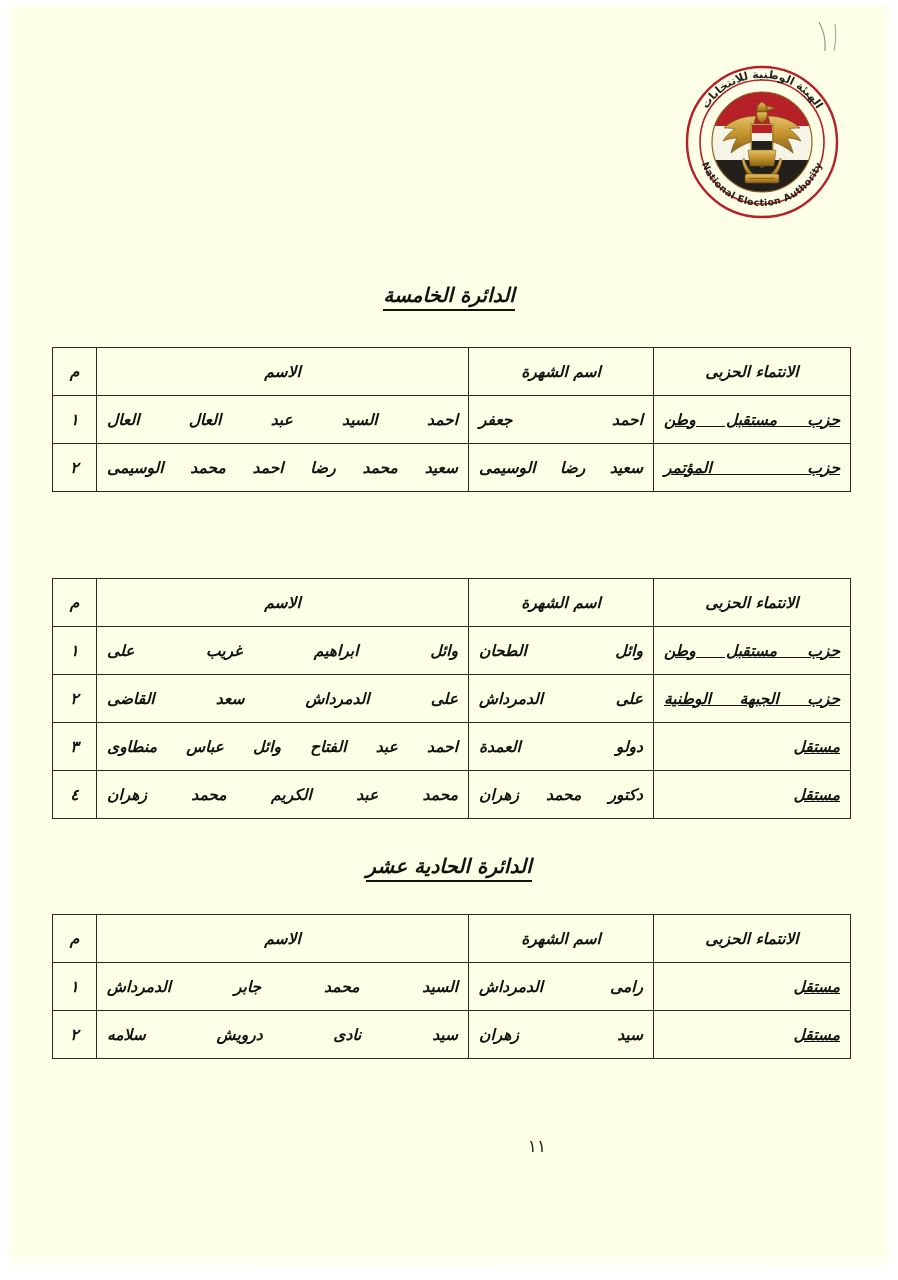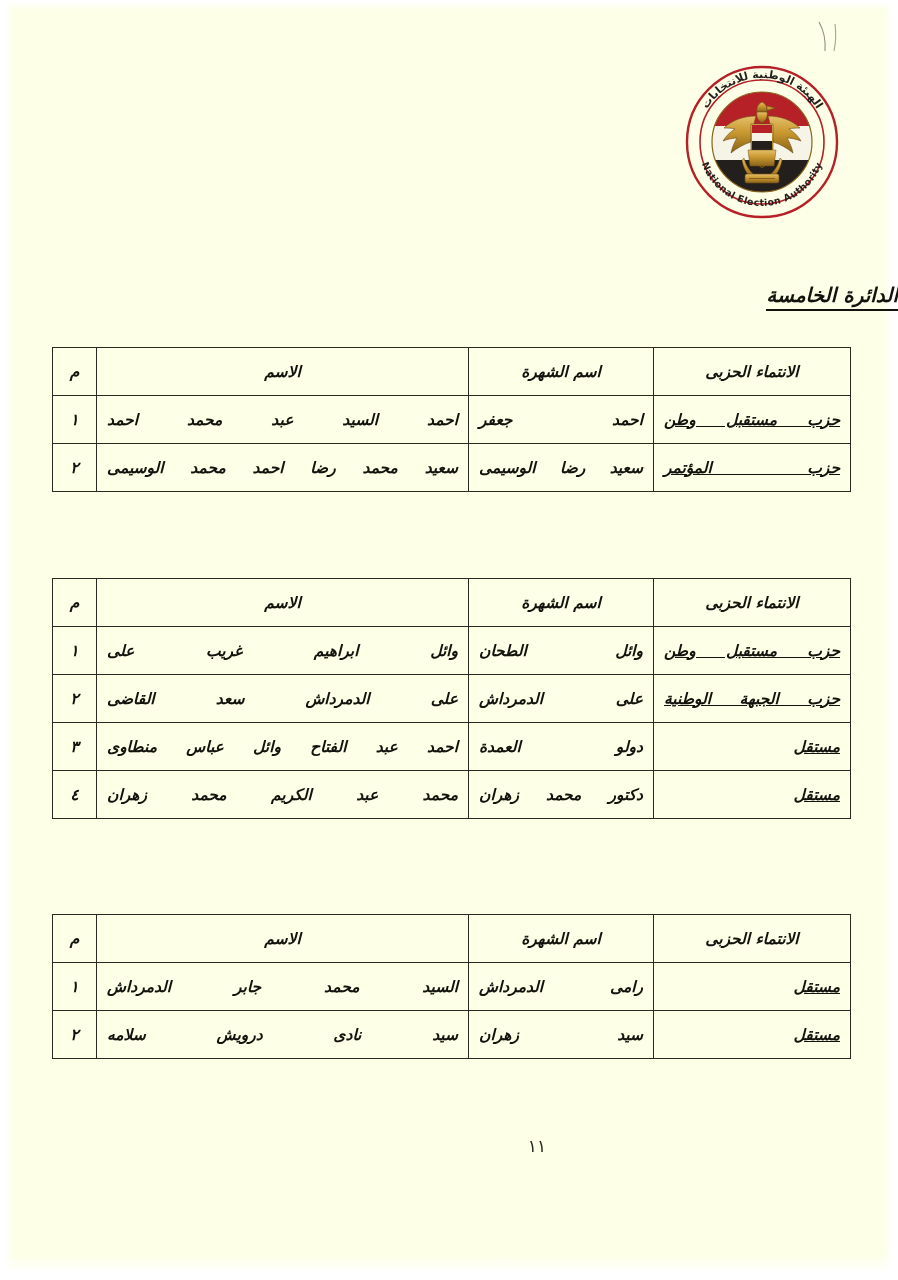--- a/index.html
+++ b/index.html
@@ -70,20 +70,21 @@
     width: 30px;
     height: 34px;
     pointer-events: none;
   }
   .corner-mark svg { display: block; }
 
   
   .section-title {
     position: absolute;
     width: 898px;
+    text-align: center;
     font-family: "DejaVu Sans", "Liberation Sans", sans-serif;
     font-size: 20px;
     font-weight: bold;
     font-style: italic;
     color: #13120d;
     letter-spacing: 0px;
   }
   .section-title span {
     border-bottom: 2px solid #13120d;
     padding-bottom: 2px;
@@ -246,21 +247,21 @@
         <th class="party">الانتماء الحزبى</th>
         <th class="alias">اسم الشهرة</th>
         <th class="name">الاسم</th>
         <th class="num">م</th>
       </tr>
     </thead>
     <tbody>
       <tr>
         <td class="party">حزب مستقبل وطن</td>
         <td class="alias">احمد جعفر</td>
-        <td class="name">احمد السيد عبد محمد احمد</td>
+        <td class="name">احمد السيد عبد العال العال</td>
         <td class="num">١</td>
       </tr>
       <tr>
         <td class="party">حزب المؤتمر</td>
         <td class="alias">سعيد رضا الوسيمى</td>
         <td class="name">سعيد محمد رضا احمد محمد الوسيمى</td>
         <td class="num">٢</td>
       </tr>
     </tbody>
   </table>
@@ -302,20 +303,23 @@
       </tr>
       <tr>
         <td class="party">مستقل</td>
         <td class="alias">دكتور محمد زهران</td>
         <td class="name">محمد عبد الكريم محمد زهران</td>
         <td class="num">٤</td>
       </tr>
     </tbody>
   </table>
 
+  <div class="section-title" style="top:854px;">
+    <span>الدائرة الحادية عشر</span>
+  </div>
 
   <table class="roster" style="top:914px;">
     <colgroup>
       <col class="c-party">
         <col class="c-alias">
         <col class="c-name">
         <col class="c-num">
     </colgroup>
     <thead>
       <tr>

